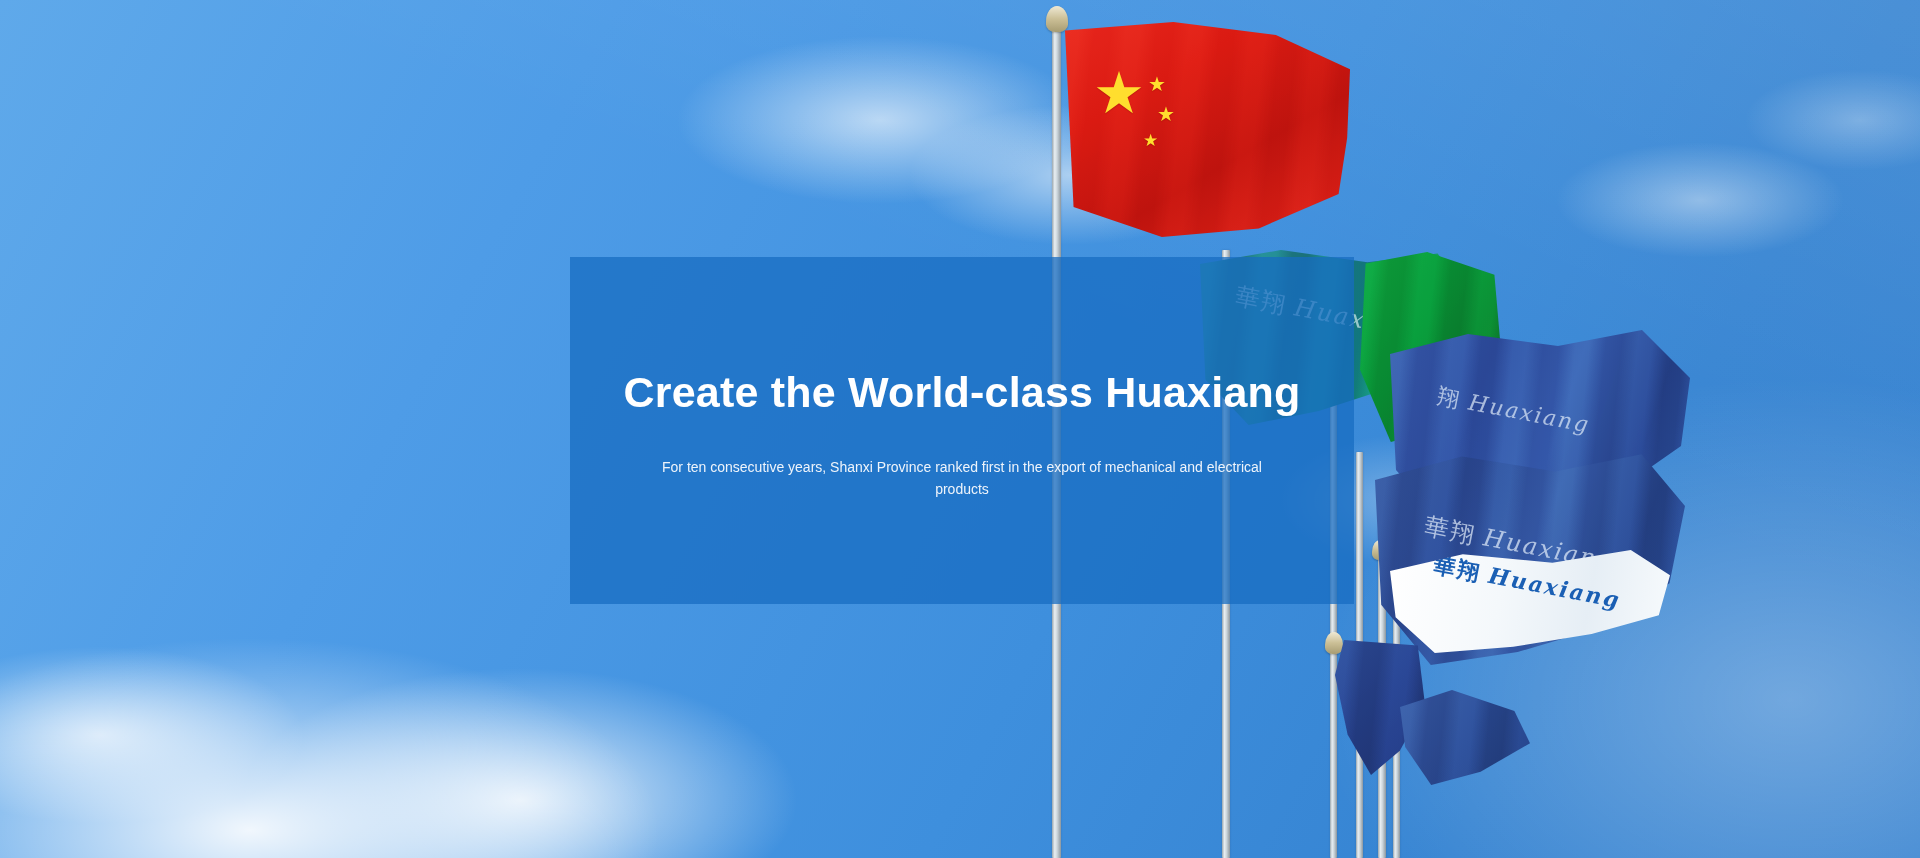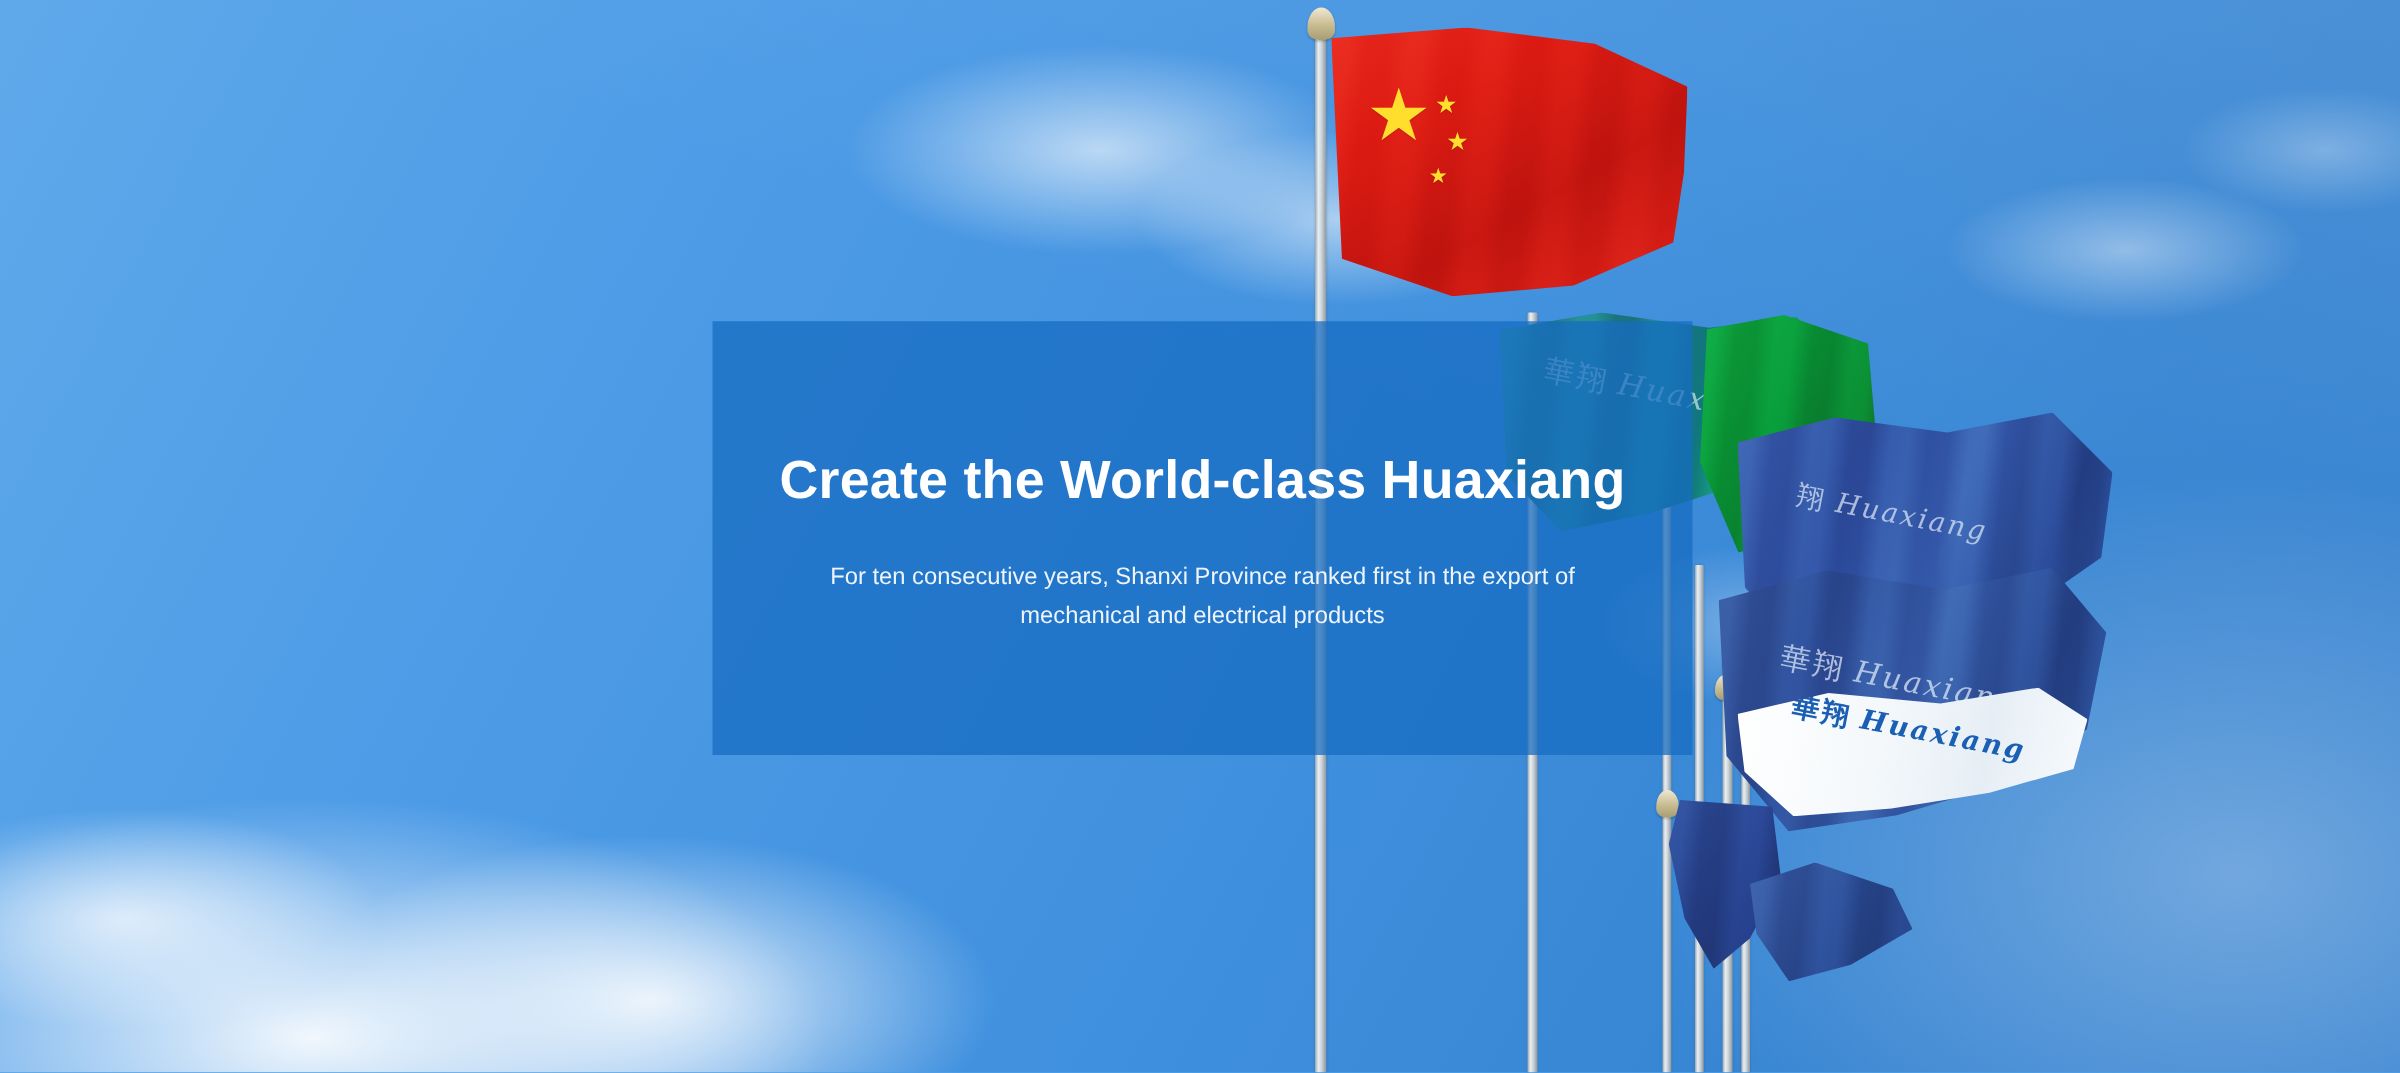--- a/index.html
+++ b/index.html
@@ -155,21 +155,21 @@
     font-size:43px;
     font-weight:bold;
     line-height:1.52;
     text-align:center;
     letter-spacing:.2px;
     white-space:nowrap;
   }
   .hero-desc {
     margin-top:30px;
     color:#eef4fb;
-    font-size:19px;
+    font-size:14px;
     line-height:1.62;
     text-align:center;
     max-width:600px;
     font-weight:400;
   }
 </style>
 </head>
 <body>
 
 <div class="hero">

